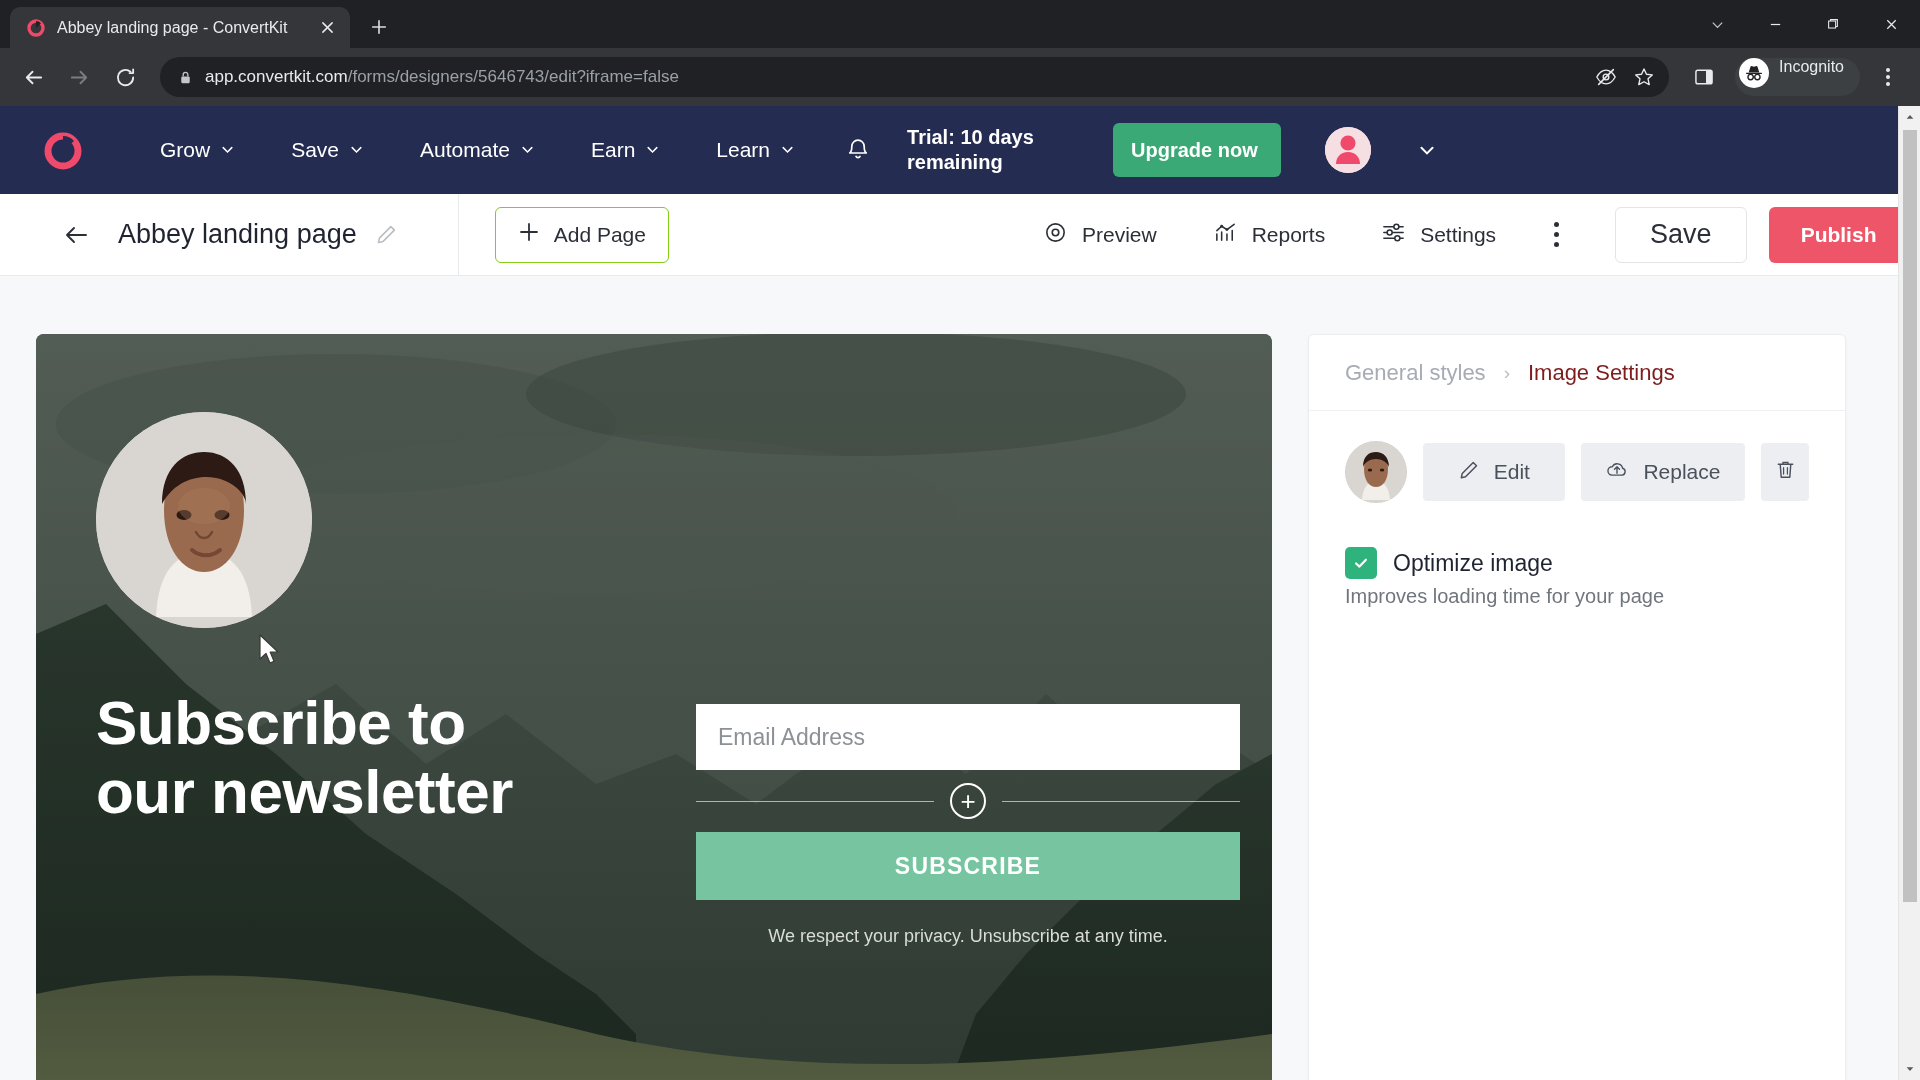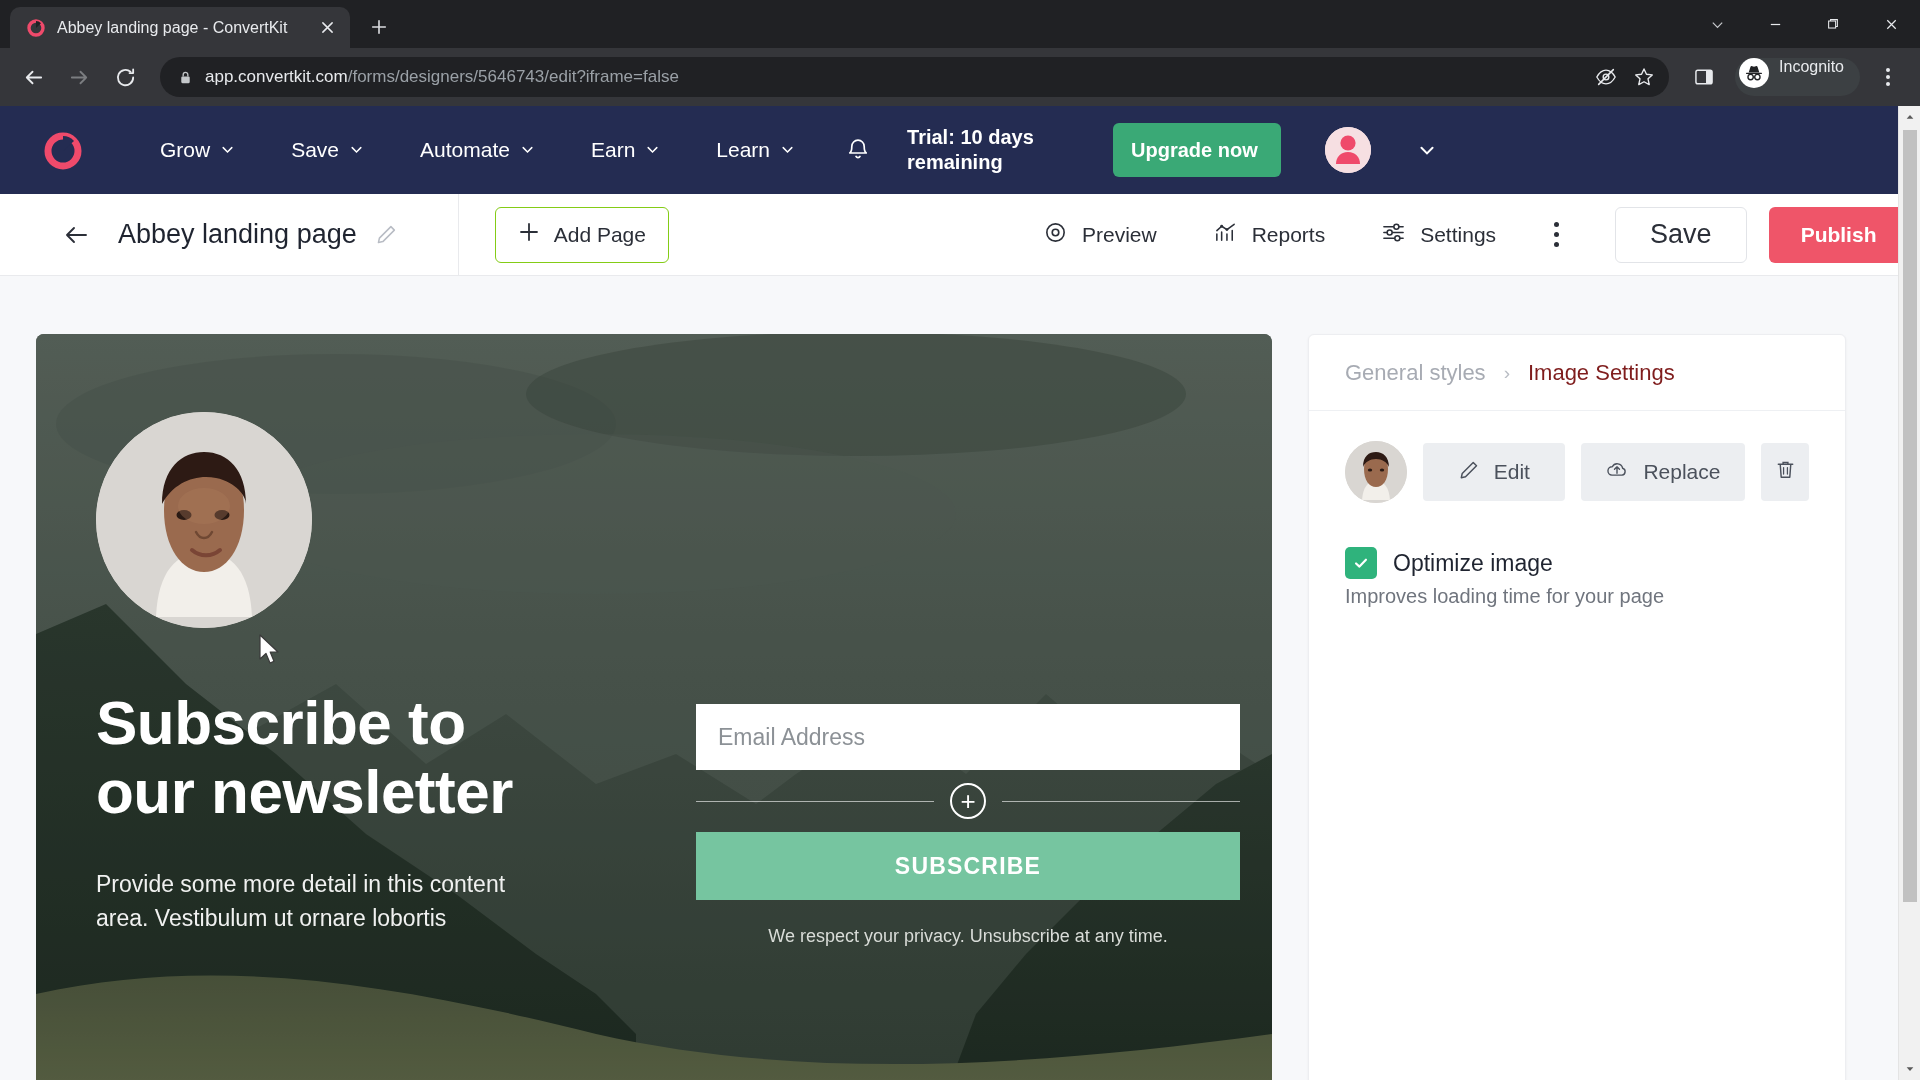--- a/index.html
+++ b/index.html
@@ -552,21 +552,20 @@
                   <path d="M66 92 C66 56 86 40 108 40 C132 40 150 58 150 92 C150 84 140 70 120 66 C100 62 78 70 66 92 Z" fill="#2d1a14"></path>
                   <ellipse cx="88" cy="103" rx="7.5" ry="5" fill="#2a1a14"></ellipse>
                   <ellipse cx="126" cy="103" rx="7.5" ry="5" fill="#2a1a14"></ellipse>
                   <path d="M100 120 C104 128 112 128 116 120" fill="none" stroke="#6f4833" stroke-width="2.5" stroke-linecap="round"></path>
                   <path d="M96 138 C104 145 116 145 124 138" fill="none" stroke="#7a4535" stroke-width="4" stroke-linecap="round"></path>
                   <ellipse cx="108" cy="94" rx="26" ry="18" fill="#ab7b5c" opacity=".35"></ellipse>
                 </g>
               </svg>
             </div>
             <div class="lp-heading">Subscribe to our newsletter</div>
-            <div class="lp-body">Provide some more detail in this content area. Vestibulum ut ornare lobortis</div>
           </div>
 
           <div class="lp-right">
             <div class="email-input">Email Address</div>
             <div class="divider-row">
               <span class="divider-line"></span>
               <span class="plus-circle">+</span>
               <span class="divider-line"></span>
             </div>
             <div class="subscribe-btn">SUBSCRIBE</div>

